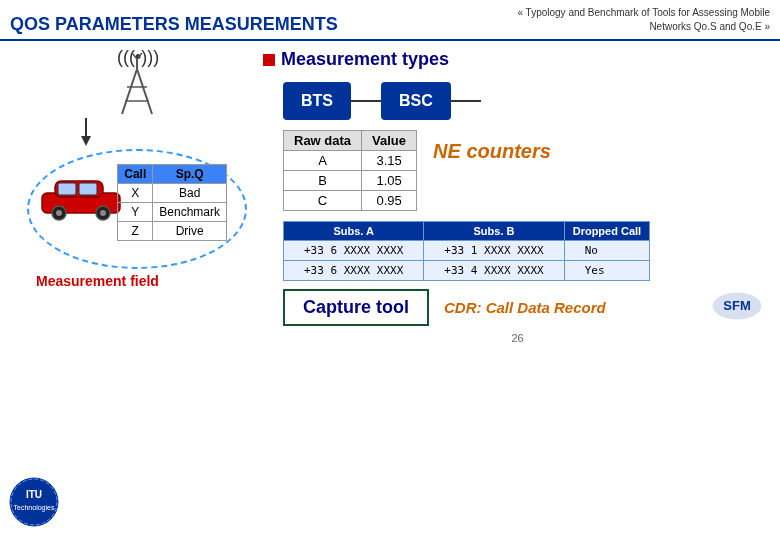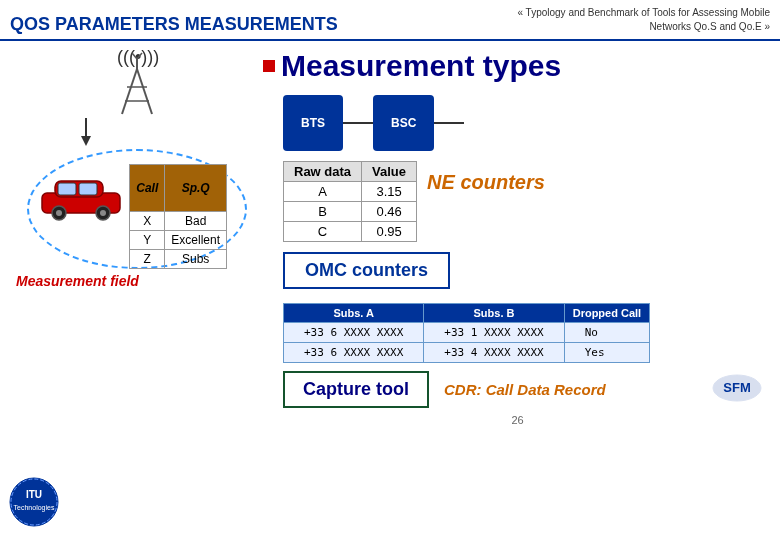--- a/index.html
+++ b/index.html
@@ -29,21 +29,21 @@
     }
     .top-right-text {
       font-size: 10px;
       color: #333;
       text-align: right;
       max-width: 260px;
       line-height: 1.4;
     }
 
     .measurement-types-heading {
-      font-size: 30px;
+      font-size: 18px;
       font-weight: bold;
       color: #000080;
       margin-bottom: 12px;
       display: flex;
       align-items: center;
       gap: 6px;
     }
     .bullet-square {
       display: inline-block;
       width: 12px;
@@ -57,37 +57,37 @@
       display: flex;
       align-items: center;
       gap: 0;
       margin-bottom: 10px;
       margin-left: 20px;
     }
     .network-box {
       background: #003399;
       color: #fff;
       font-weight: bold;
-      font-size: 12px;
-      padding: 21px 18px;
+      font-size: 16px;
+      padding: 10px 18px;
       border-radius: 4px;
       text-align: center;
       min-width: 60px;
     }
     .arrow-line {
       height: 2px;
       background: #333;
       width: 30px;
     }
 
     
     .ne-counters-area {
       display: flex;
       align-items: flex-start;
-      gap: 10px;
+      gap: 16px;
       margin-bottom: 10px;
       margin-left: 20px;
     }
     .ne-table {
       border-collapse: collapse;
       font-size: 13px;
       border: 1px solid #999;
     }
     .ne-table th {
       background: #e0e0e0;
@@ -164,36 +164,35 @@
 
     .sp-table {
       position: absolute;
       right: 10px;
       top: 5px;
       border-collapse: collapse;
       font-size: 12px;
     }
     .sp-table th {
       border: 1px solid #999;
-      padding: 16px 6px;
-      background: #a16207;
-      font-style: italic;
+      padding: 2px 6px;
+      background: #3b82f6;
     }
     .sp-table td {
       border: 1px solid #999;
       padding: 2px 6px;
       text-align: center;
     }
 
     .measurement-field-label {
       font-size: 14px;
       font-weight: bold;
       color: #cc0000;
-      font-style: italic;
       text-align: left;
+      margin-left: 20px;
       margin-top: 4px;
     }
 
     .drive-tests-box {
       background: #e8e8e8;
       border: 1px solid #999;
       font-size: 18px;
       font-weight: bold;
       color: #000;
       padding: 8px 16px;
@@ -299,25 +298,25 @@
                 <th>Sp.Q</th>
               </tr>
             </thead>
             <tbody id="spq-table-body">
             <tr>
                   <td>X</td>
                   <td>Bad</td>
                 </tr>
                 <tr>
                   <td>Y</td>
-                  <td>Excellent</td>
+                  <td>Benchmark</td>
                 </tr>
                 <tr>
                   <td>Z</td>
-                  <td>Subs</td>
+                  <td>Drive</td>
                 </tr>
               </tbody>
           </table>
         </div>
       </div>
     </div>
 
     <div class="measurement-field-label">Measurement field</div>
 
 
@@ -345,34 +344,31 @@
             <th>Value</th>
           </tr>
         </thead>
         <tbody id="ne-table-body">
         <tr>
               <td>A</td>
               <td>3.15</td>
             </tr>
             <tr>
               <td>B</td>
-              <td>0.46</td>
+              <td>1.05</td>
             </tr>
             <tr>
               <td>C</td>
               <td>0.95</td>
             </tr>
           </tbody>
       </table>
       <div class="ne-counters-label">NE counters</div>
     </div>
 
-    <div>
-      <div class="omc-counters-box">OMC counters</div>
-    </div>
 
     <div style="margin-top:6px; margin-left:20px;">
       <table class="subs-table">
         <thead id="subs-table-head">
         <tr>
               <th>Subs. A</th>
               <th>Subs. B</th>
               <th>Dropped Call</th>
             </tr>
           </thead>

